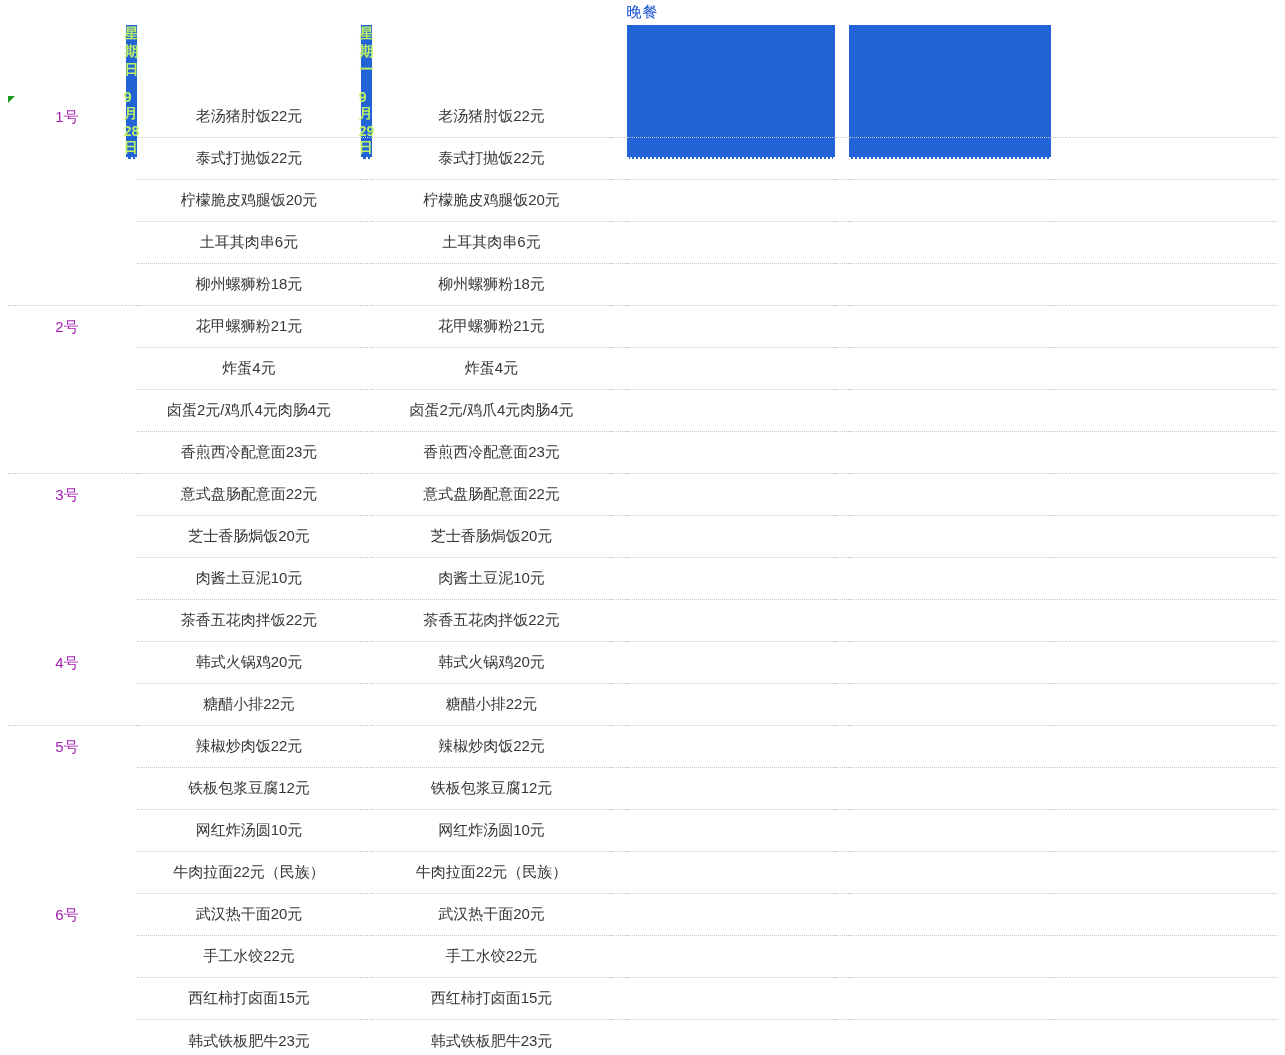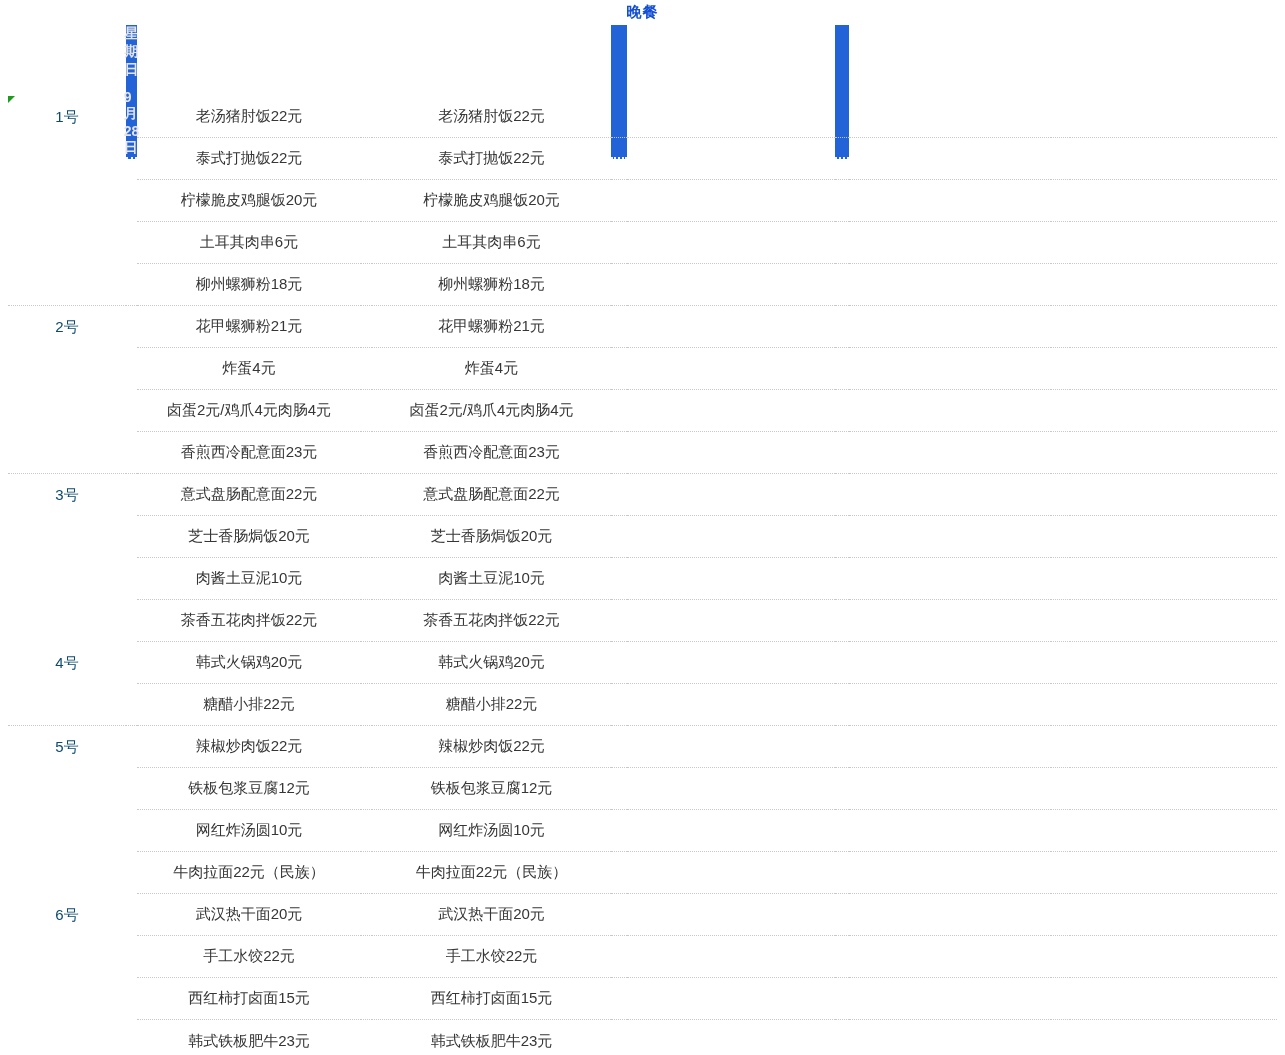--- a/index.html
+++ b/index.html
@@ -3,59 +3,63 @@
 <meta charset="utf-8">
 <style>
   html, body { margin: 0; padding: 0; }
   body {
     width: 1285px; height: 1055px; overflow: hidden; background: #ffffff;
     font-family: "Liberation Sans", "DejaVu Sans", sans-serif;
     position: relative;
   }
   .title {
     height: 25px; display: flex; align-items: center; justify-content: center;
-    font-size: 15px; font-weight: 700; color: var(--title, #144fd2); letter-spacing: 1px;
+    font-size: 15px; font-weight: 400; color: var(--title, #144fd2); letter-spacing: 1px;
   }
   .table { padding-left: 8px; }
   .header-row, .row {
     display: grid;
     grid-template-columns: 118px 11px 224px 11px 239px 16px 208px 14px 202px 19px 207px;
   }
   .header-row { height: 68px; }
   .th {
-    background: var(--header-bg, #2363d8); color: #e5e5e5; font-weight: 700; font-size: 14px;
+    background: var(--header-bg, #2363d8); color: #bef264; font-weight: 700; font-size: 14px;
     display: flex; flex-direction: column; align-items: center; justify-content: center;
     row-gap: 10px; border-bottom: 2px dotted rgba(255,255,255,0.95);
   }
   .tbody { margin-top: 3px; }
   .row { height: 42px; }
   .cell {
     display: flex; align-items: center; justify-content: center;
     font-size: 15px; color: var(--text, #363636); white-space: nowrap; overflow: hidden;
   }
-  .cat { color: #0c4a6e; }
+  .cat { color: #a21caf; }
   .bb { border-bottom: 1px dotted var(--divider, #c8c8c8); }
   .corner-flag {
     position: absolute; left: 8px; top: 96px; width: 0; height: 0;
     border-top: 7px solid var(--flag-green, #1d9b1d); border-right: 7px solid transparent;
   }
 </style>
 </head>
 <body>
 
 <div class="page">
   <div class="title">晚餐</div>
   <div class="table">
     <div class="header-row" id="header-row">
         <div class="sp"></div>
         <div class="th">
           <span>星期日</span>
           <span>9月28日</span>
         </div>
         <div class="sp"></div>
+        <div class="th">
+          <span>星期一</span>
+          <span>9月29日</span>
+        </div>
         <div class="sp"></div>
         <div class="sp"></div>
         <div class="th">
           <span></span>
           <span></span>
         </div>
         <div class="sp"></div>
         <div class="th">
           <span></span>
           <span></span>

